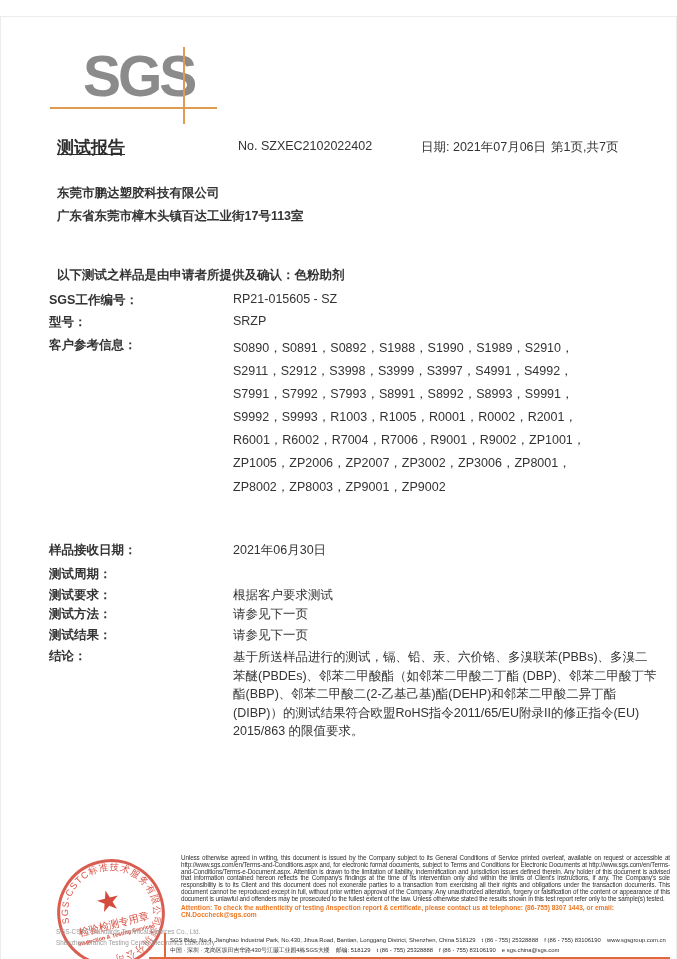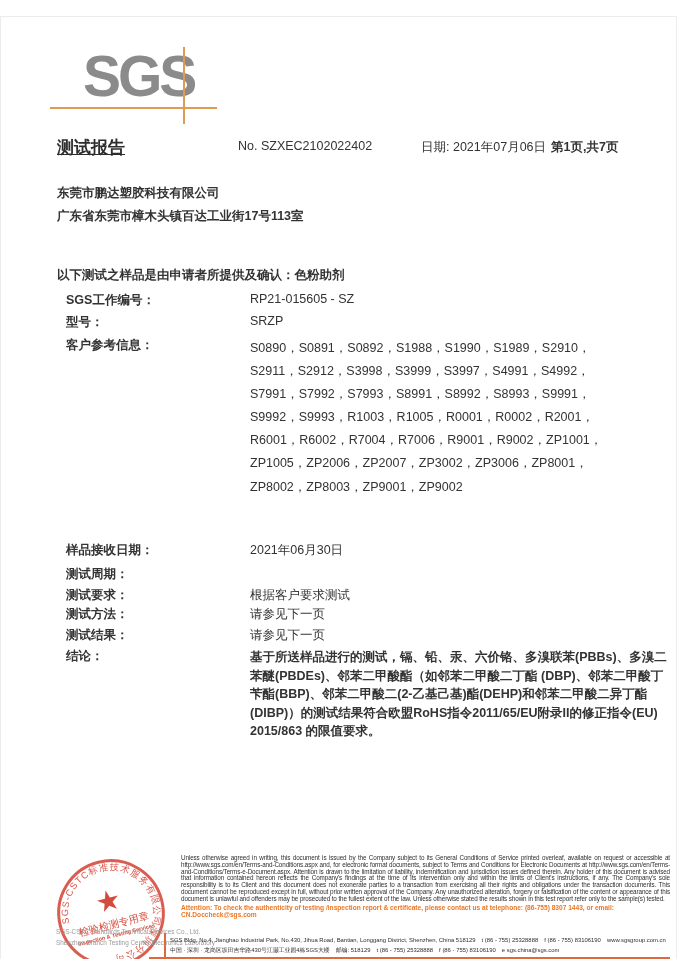--- a/index.html
+++ b/index.html
@@ -17,33 +17,33 @@
 
   
   .logo-text{position:absolute;left:82px;top:30px;font-size:57px;font-weight:700;letter-spacing:-3px;color:var(--logo-gray);line-height:58px;}
   .logo-hline{position:absolute;left:49px;top:90px;width:167px;height:2px;background:var(--accent-orange);}
   .logo-vline{position:absolute;left:182px;top:30px;width:2px;height:77px;background:var(--accent-orange);}
 
   
   .hdr-title{position:absolute;left:56px;top:119px;font-size:17px;font-weight:700;color:#2d2d2d;text-decoration:underline;}
   .hdr-no{position:absolute;left:237px;top:122px;font-size:12.5px;font-weight:400;}
   .hdr-date{position:absolute;left:420px;top:122px;font-size:12.5px;font-weight:500;}
-  .hdr-page{position:absolute;left:550px;top:122px;font-size:12.5px;font-weight:700;}
+  .hdr-page{position:absolute;left:550px;top:122px;font-size:12.5px;font-weight:400;}
 
   
   .client-name{position:absolute;left:56px;top:168px;font-size:12.5px;font-weight:600;text-align:center;}
   .client-address{position:absolute;left:56px;top:191px;font-size:12.5px;font-weight:600;}
 
   .statement{position:absolute;left:56px;top:250px;font-size:12.5px;font-weight:600;}
 
   
-  .frow{position:absolute;left:65px;right:18px;font-size:12.5px;}
+  .frow{position:absolute;left:48px;right:18px;font-size:12.5px;}
   .flabel{font-weight:600;}
   .fvalue{position:absolute;left:184px;top:0;font-weight:500;white-space:nowrap;}
-  .fvalue-block{position:absolute;left:184px;top:0;font-weight:700;white-space:normal;width:424px;line-height:18.6px;}
+  .fvalue-block{position:absolute;left:184px;top:0;font-weight:400;white-space:normal;width:424px;line-height:18.6px;}
   .ref-lines{position:absolute;left:184px;top:0;font-weight:500;}
   .ref-line{height:23.1px;line-height:23.1px;white-space:nowrap;}
 
   
   .footer-textblock{position:absolute;left:180px;top:838px;width:489px;}
   .disclaimer{margin:0;font-size:6.3px;line-height:6.8px;text-align:justify;color:#2e2e2e;letter-spacing:-0.1px;}
   .attention{margin:1px 0 0 0;font-size:6.6px;line-height:7px;font-weight:700;color:var(--attention-orange);}
 
   .stamp-wrap{position:absolute;left:54px;top:840px;width:112px;height:112px;transform:rotate(-14deg);opacity:0.92;}
   .company-line1{position:absolute;left:55px;top:911px;font-size:6.4px;color:#9b9b9b;white-space:nowrap;}

